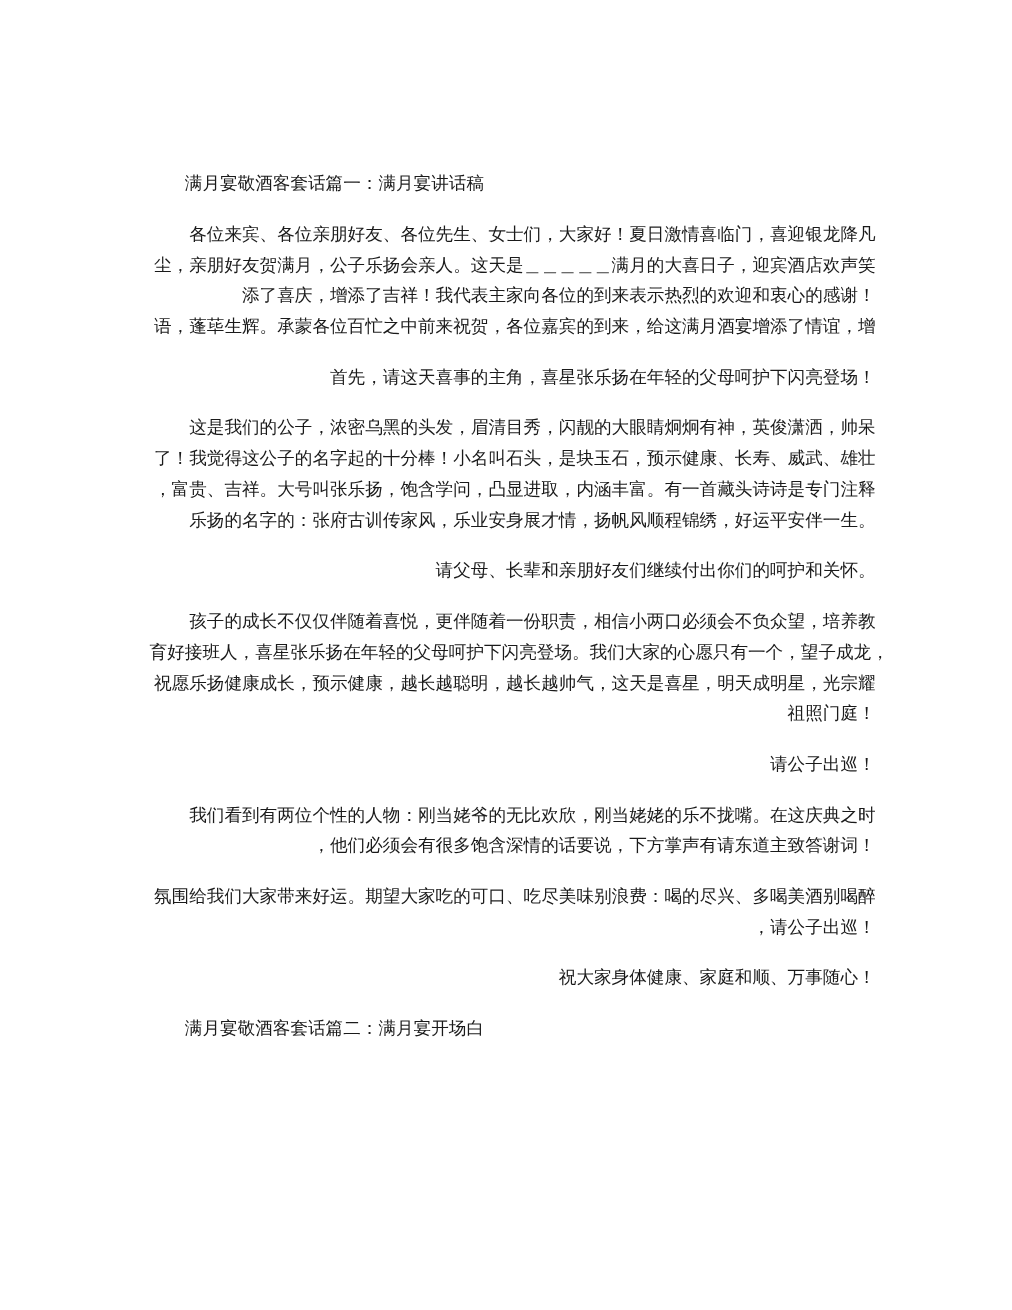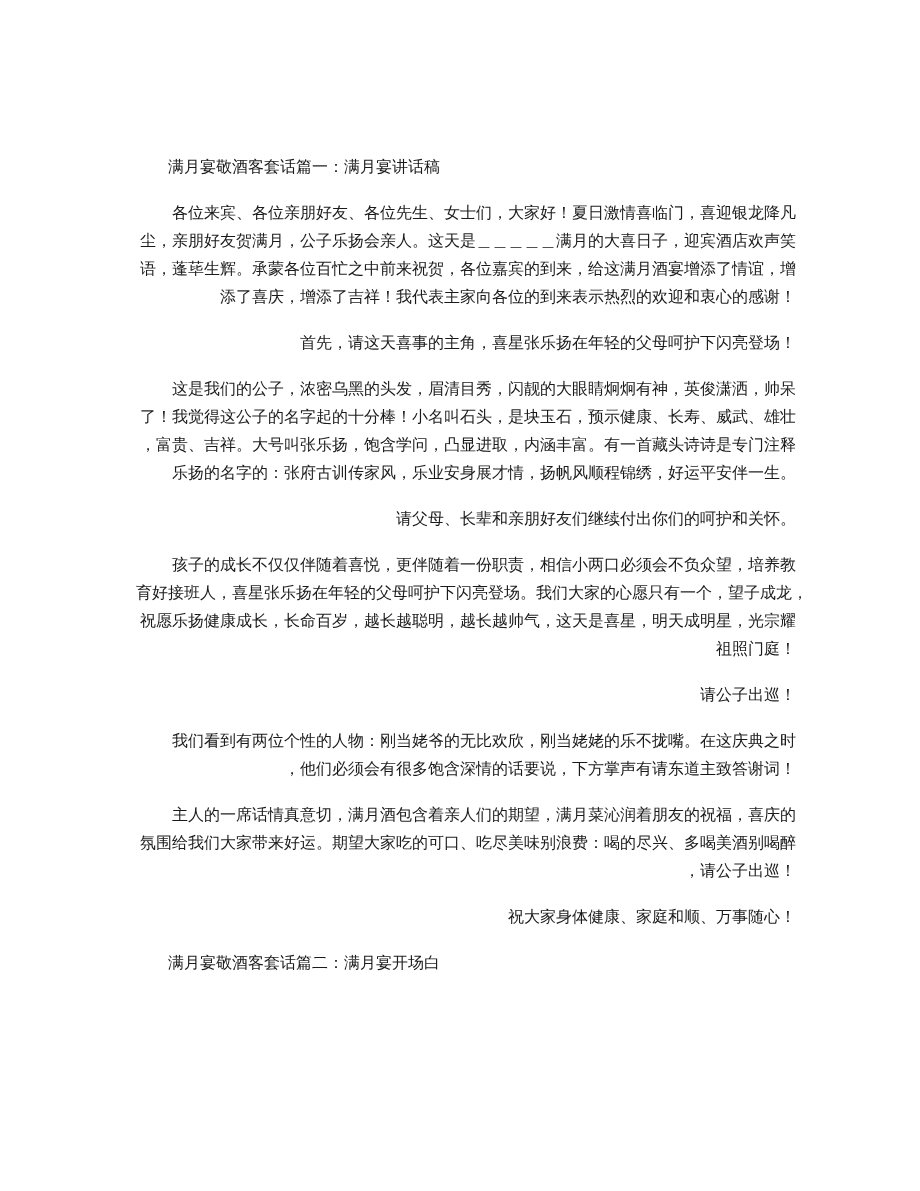--- a/index.html
+++ b/index.html
@@ -23,22 +23,22 @@
 </head>
 <body>
 
 <div class="page">
 
   <div class="heading line ind">满月宴敬酒客套话篇一：满月宴讲话稿</div>
 
   <div class="para">
     <span class="line ind">各位来宾、各位亲朋好友、各位先生、女士们，大家好！夏日激情喜临门，喜迎银龙降凡</span>
     <span class="line">尘，亲朋好友贺满月，公子乐扬会亲人。这天是＿＿＿＿＿满月的大喜日子，迎宾酒店欢声笑</span>
+    <span class="line">添了喜庆，增添了吉祥！我代表主家向各位的到来表示热烈的欢迎和衷心的感谢！</span>
     <span class="line">语，蓬荜生辉。承蒙各位百忙之中前来祝贺，各位嘉宾的到来，给这满月酒宴增添了情谊，增</span>
-    <span class="line">添了喜庆，增添了吉祥！我代表主家向各位的到来表示热烈的欢迎和衷心的感谢！</span>
   </div>
 
   <div class="para">
     <span class="line ind">首先，请这天喜事的主角，喜星张乐扬在年轻的父母呵护下闪亮登场！</span>
   </div>
 
   <div class="para">
     <span class="line ind">这是我们的公子，浓密乌黑的头发，眉清目秀，闪靓的大眼睛炯炯有神，英俊潇洒，帅呆</span>
     <span class="line">了！我觉得这公子的名字起的十分棒！小名叫石头，是块玉石，预示健康、长寿、威武、雄壮</span>
     <span class="line">，富贵、吉祥。大号叫张乐扬，饱含学问，凸显进取，内涵丰富。有一首藏头诗诗是专门注释</span>
@@ -46,35 +46,34 @@
   </div>
 
 
   <div class="para">
     <span class="line ind">请父母、长辈和亲朋好友们继续付出你们的呵护和关怀。</span>
   </div>
 
   <div class="para">
     <span class="line ind">孩子的成长不仅仅伴随着喜悦，更伴随着一份职责，相信小两口必须会不负众望，培养教</span>
     <span class="line">育好接班人，喜星张乐扬在年轻的父母呵护下闪亮登场。我们大家的心愿只有一个，望子成龙，</span>
-    <span class="line">祝愿乐扬健康成长，长命百岁，越长越聪明，越长越帅气，这天是喜星，明天成明星，光宗耀</span>
+    <span class="line">祝愿乐扬健康成长，预示健康，越长越聪明，越长越帅气，这天是喜星，明天成明星，光宗耀</span>
     <span class="line">祖照门庭！</span>
   </div>
 
   <div class="para">
     <span class="line ind">请公子出巡！</span>
   </div>
 
   <div class="para">
     <span class="line ind">我们看到有两位个性的人物：刚当姥爷的无比欢欣，刚当姥姥的乐不拢嘴。在这庆典之时</span>
     <span class="line">，他们必须会有很多饱含深情的话要说，下方掌声有请东道主致答谢词！</span>
   </div>
 
   <div class="para">
-    <span class="line ind">主人的一席话情真意切，满月酒包含着亲人们的期望，满月菜沁润着朋友的祝福，喜庆的</span>
     <span class="line">氛围给我们大家带来好运。期望大家吃的可口、吃尽美味别浪费：喝的尽兴、多喝美酒别喝醉</span>
     <span class="line">，请公子出巡！</span>
   </div>
 
   <div class="para">
     <span class="line ind">祝大家身体健康、家庭和顺、万事随心！</span>
   </div>
 
   <div class="heading line ind">满月宴敬酒客套话篇二：满月宴开场白</div>
 

